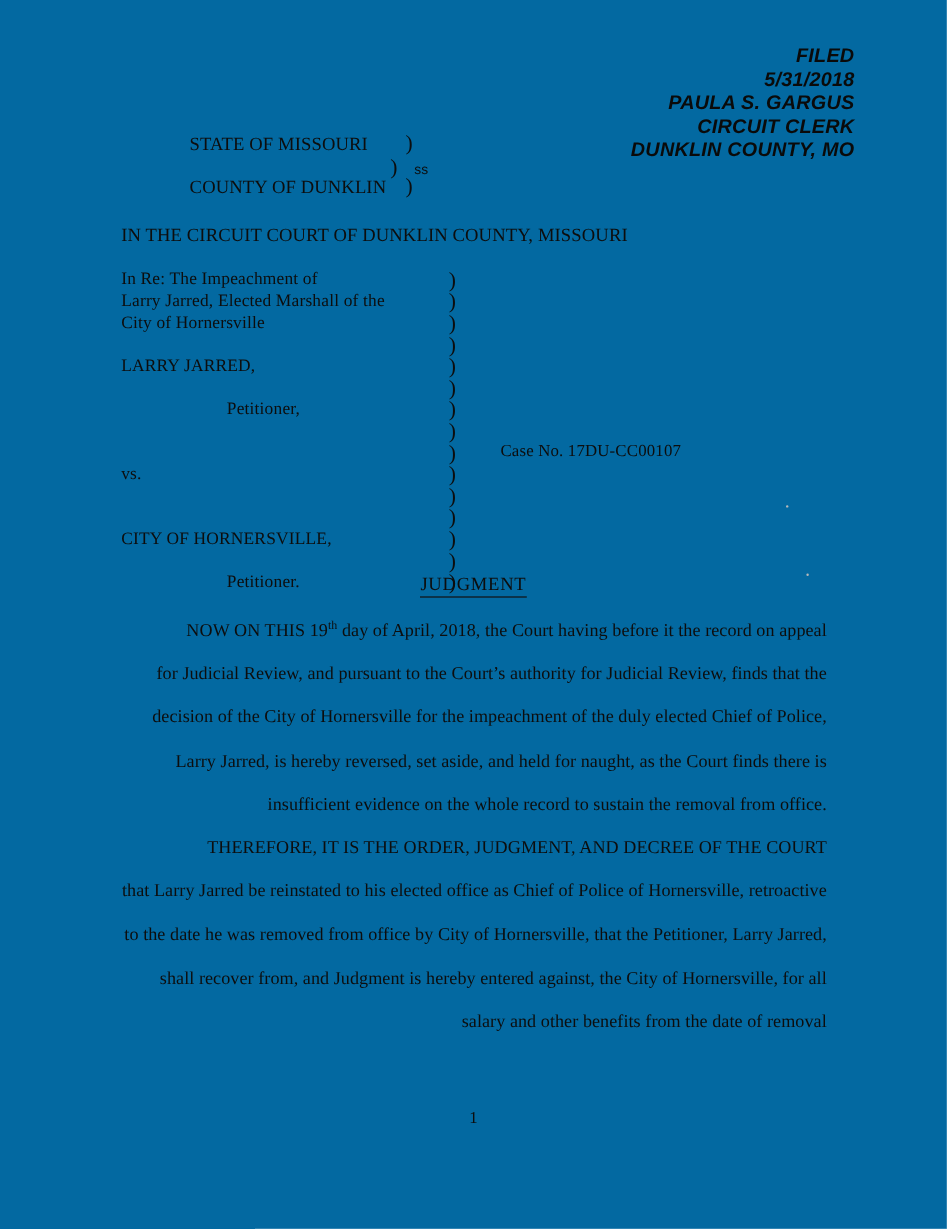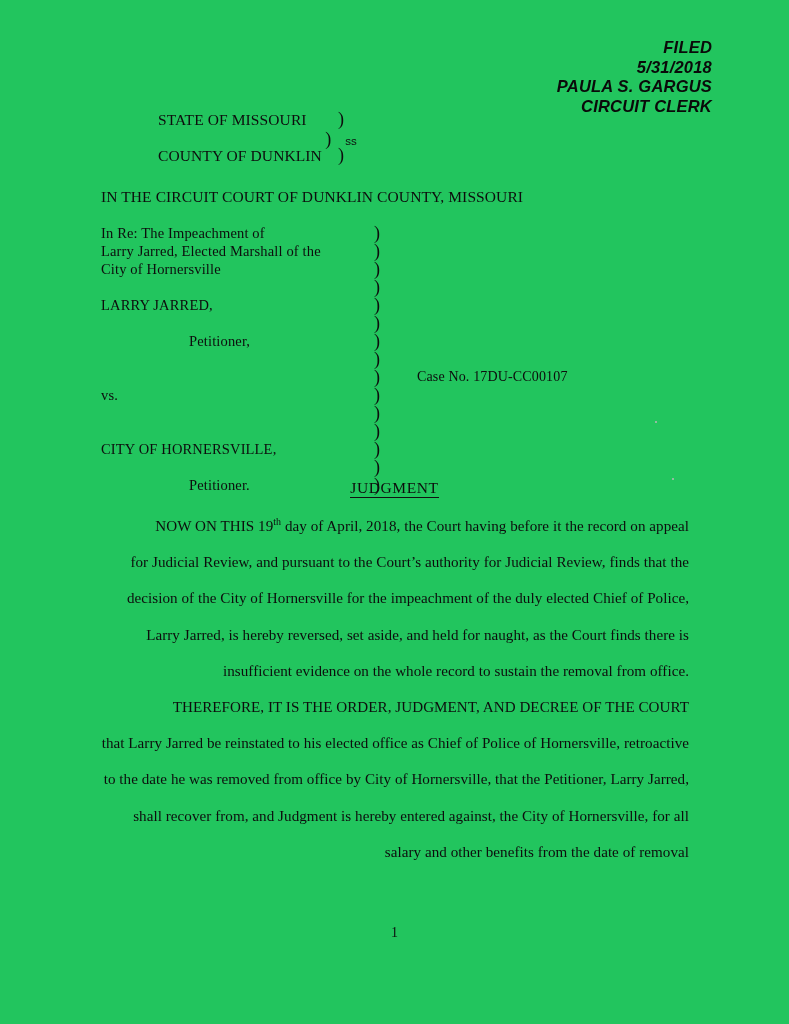--- a/index.html
+++ b/index.html
@@ -12,21 +12,21 @@
     height: 1024px;
     position: relative;
     font-family: "Liberation Serif", serif;
     color: #0d0d0d;
     overflow: hidden;
   }
 
   .page {
     position: absolute;
     inset: 0;
-    background: #22c55e;
+    background: #0369a1;
   }
 
   
   .filed-stamp {
     position: absolute;
     top: 38px;
     left: 420px;
     width: 292px;
     text-align: right;
     font-family: "Liberation Sans", sans-serif;
@@ -174,20 +174,21 @@
 </head>
 <body>
 
 <div class="page">
 
   <div class="filed-stamp">
     <div>FILED</div>
     <div>5/31/2018</div>
     <div>PAULA S. GARGUS</div>
     <div>CIRCUIT CLERK</div>
+    <div>DUNKLIN COUNTY, MO</div>
   </div>
 
   <div class="venue">
     <div class="venue-row">
       <span class="venue-label">STATE OF MISSOURI</span>
       <span class="venue-paren">)</span>
     </div>
     <div class="venue-row mid">
       <span class="venue-label"></span>
       <span class="venue-paren">)</span>

